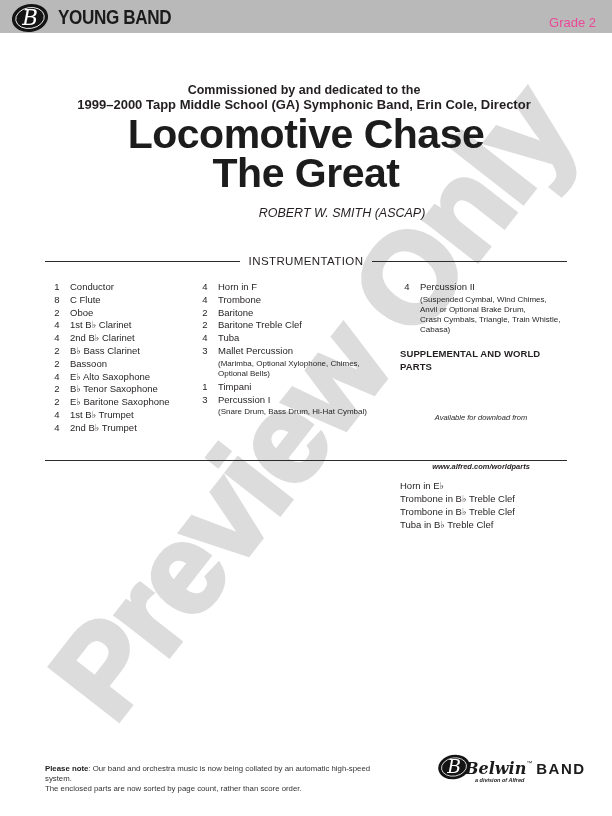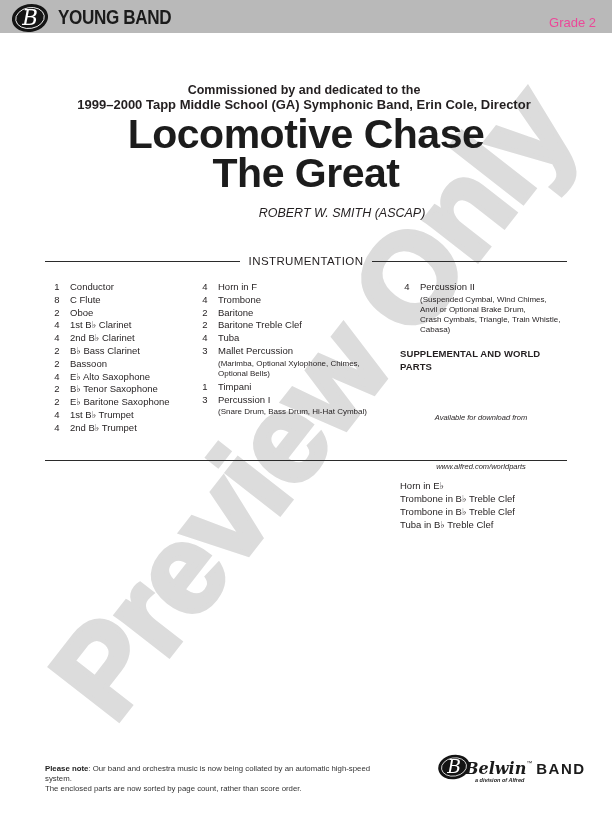--- a/index.html
+++ b/index.html
@@ -47,21 +47,21 @@
   .col2 { left:198px; width:200px; }
   .col3 { left:400px; width:172px; }
   .row { display:flex; }
   .qty { width:14px; flex:none; text-align:center; }
   .nm  { margin-left:6px; }
   .detail { font-size:8px; line-height:10px; margin-left:20px; margin-top:1px; margin-bottom:2px; }
   
   .supp { margin-top:13px; }
   .supp-head { font-size:9.5px; font-weight:bold; letter-spacing:0.1px; }
   .supp-sub  { font-size:7.5px; font-style:italic; text-align:center; width:162px; line-height:9px;margin-top:40px; }
-  .supp-sub.b { font-weight:normal; }
+  .supp-sub.b { font-weight:bold; }
   .supp-parts { margin-top:9px; font-size:9.5px; line-height:12.8px; }
   
   .divider { position:absolute; top:460px; left:45px; width:522px; height:0; border-top:1.6px solid #2b2b2b; }
   
   .footer-note { position:absolute; left:45px; top:764px; width:330px; font-size:7.8px; line-height:10px; color:#333; }
   .footer-note b { color:#222;margin-top:44px; }
   .pub { position:absolute; left:437px; top:746px; width:150px; height:46px; }
   .pub-row { display:flex; align-items:baseline; }
   .pub-logo { width:34px; height:28px; flex:none; margin-right:-6px; position:relative; top:7px; }
   .pub-script { font-family:"DejaVu Serif", serif; font-style:italic; font-weight:bold; font-size:16px; color:#1b1b1b; }

